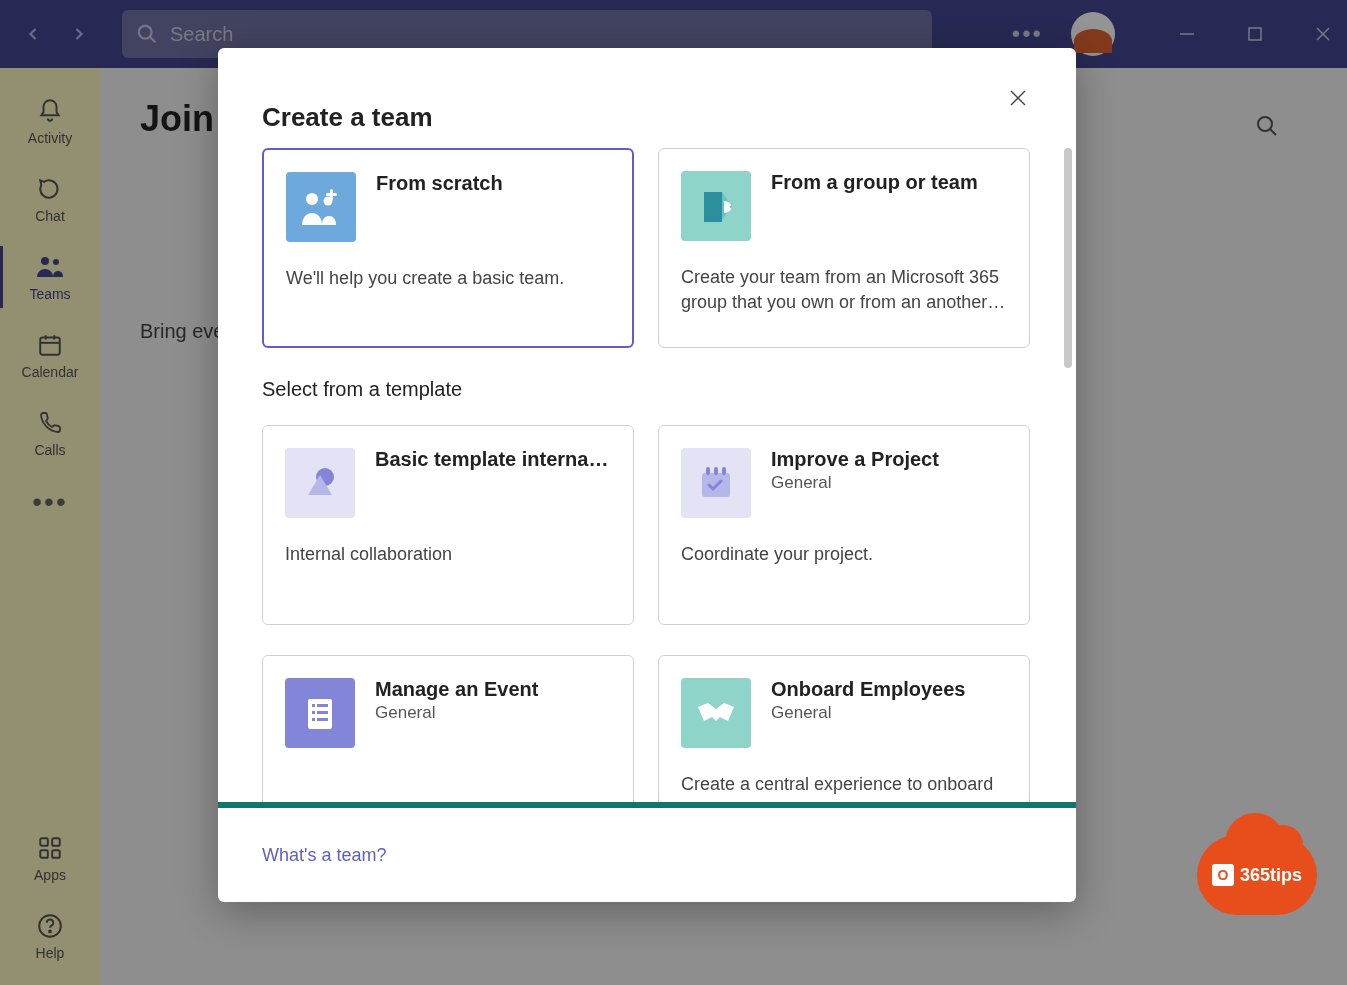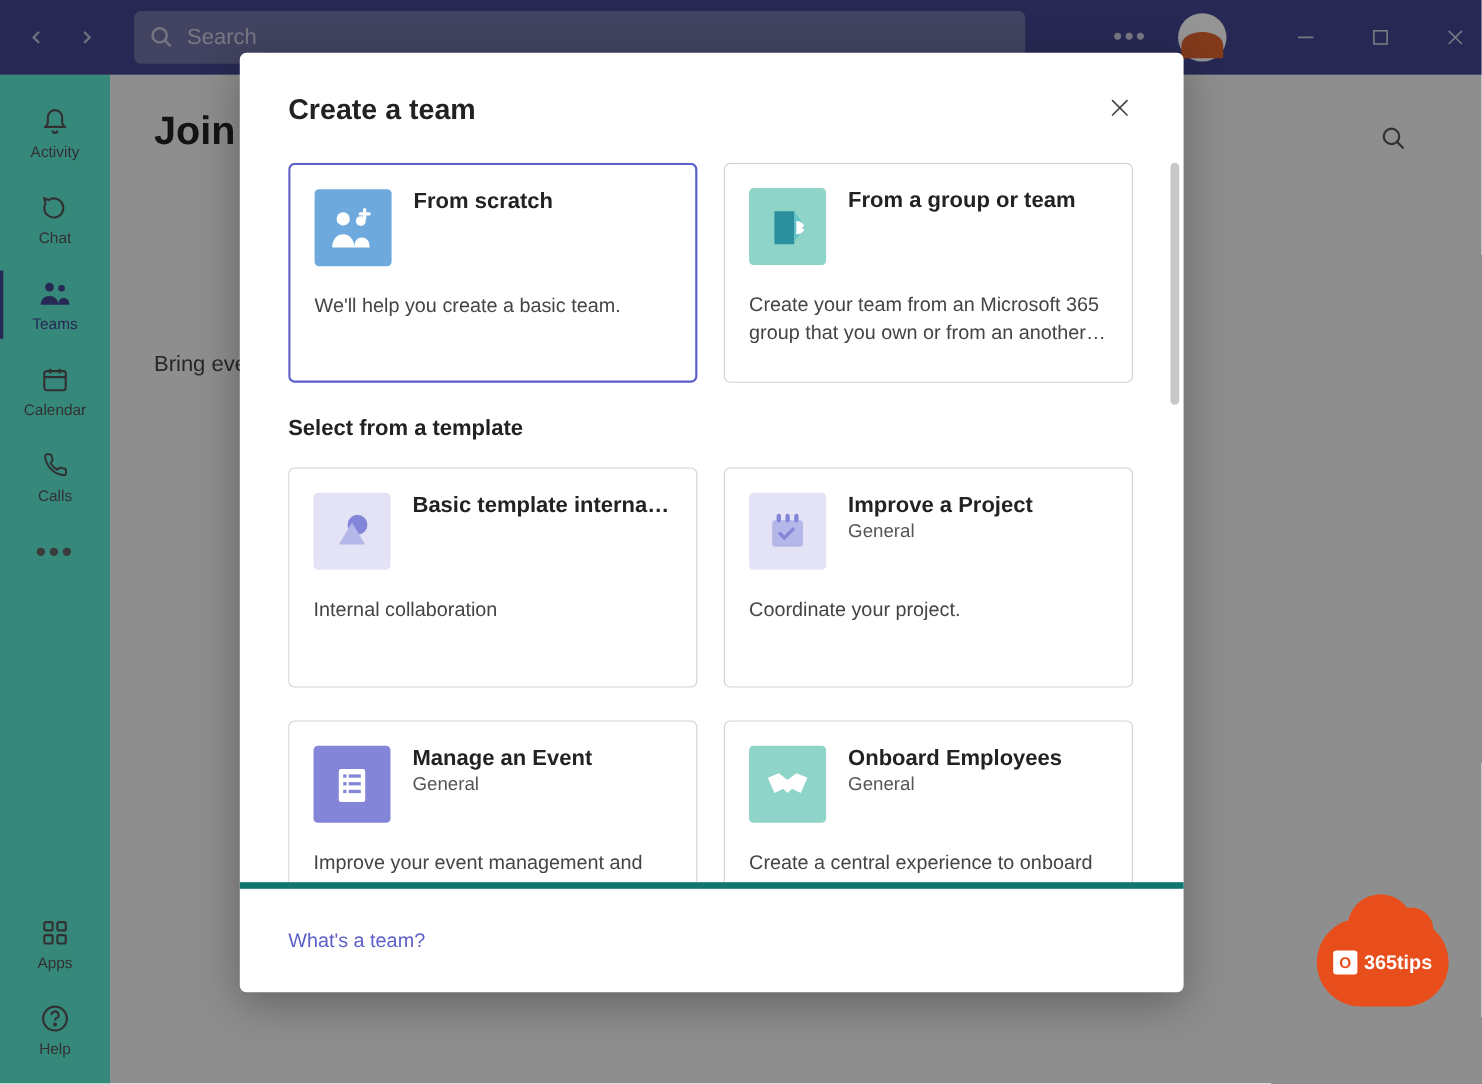--- a/index.html
+++ b/index.html
@@ -13,56 +13,56 @@
   .search-bar .mag { color: #c8c9de; }
   .search-bar .txt { color: #cfd0e3; font-size: 20px; }
   .tb-right { margin-left: auto; display:flex; align-items:center; gap: 28px; }
   .tb-dots { color: #cfd0e3; font-size: 24px; letter-spacing: 2px; }
   .avatar-outer { width: 44px; height: 44px; border-radius: 50%; background:#fff; display:flex; align-items:center; justify-content:center; position:relative; }
   .avatar-inner { width: 38px; height: 24px; border-radius: 50% 50% 0 0; background:#e06430; margin-top: 14px; }
   .winbtns { display:flex; gap: 40px; margin-left: 30px; }
   .winbtn { width: 28px; height: 28px; color:#cfd0e3; display:flex; align-items:center; justify-content:center; }
 
   
-  .left-rail { position: absolute; top: 68px; left: 0; bottom: 0; width: 100px; background: #5eead4; display:flex; flex-direction:column; align-items:center; padding-top: 14px; }
+  .left-rail { position: absolute; top: 68px; left: 0; bottom: 0; width: 100px; background: #fef9c3; display:flex; flex-direction:column; align-items:center; padding-top: 14px; }
   .rail-item { width: 100px; height: 78px; display:flex; flex-direction:column; align-items:center; justify-content:center; gap: 4px; color:#555; position:relative; }
   .rail-item.active { color:#444791; }
   .rail-item.active::before { content:''; position:absolute; left:0; top:8px; bottom:8px; width:3px; background:#444791; }
   .rail-item .lbl { font-size: 14px; }
   .rail-item .ico { width: 30px; height: 30px; display:flex; align-items:center; justify-content:center; }
   .rail-more { width:100px; height:60px; display:flex; align-items:center; justify-content:center; color:#666; font-size:28px; letter-spacing:2px; }
   .rail-bottom { margin-top:auto; display:flex; flex-direction:column; align-items:center; padding-bottom: 10px; }
 
   
   .main { position:absolute; top:68px; left:100px; right:0; bottom:0; background:#f5f5f5; padding: 30px 40px; }
   .main-heading { font-size: 36px; font-weight: 700; color:#242424; }
   .bring { margin-top: 180px; font-size: 20px; color:#444; }
   .main-search { position:absolute; top: 38px; right: 60px; width:40px; height:40px; display:flex; align-items:center; justify-content:center; color:#555; }
 
   
   .overlay { position:absolute; inset:0; background: rgba(0,0,0,0.42); }
 
   
   .modal { position:absolute; top: 48px; left: 218px; width: 858px; height: 854px; background:#fff; border-radius: 6px; box-shadow: 0 10px 40px rgba(0,0,0,0.3); display:flex; flex-direction:column; }
   .modal-body { flex:1; overflow:hidden; padding: 36px 44px 0 44px; position:relative; }
-  .modal-title { font-size: 26px; font-weight: 700; color:#222; }
+  .modal-title { font-size: 26px; font-weight: 700; color:#222;margin-top:18px; }
   .modal-close { position:absolute; top: 36px; right: 44px; width: 28px; height:28px; color:#444; cursor:pointer; display:flex; align-items:center; justify-content:center; }
 
   .scroll-area { position:absolute; top: 100px; left: 44px; right: 16px; bottom: 0; overflow:hidden; }
   .cards-row { display:flex; gap: 24px; margin-bottom: 30px; align-items: flex-end; }
   .card { width: 372px; height: 200px; border: 1px solid #d1d1d1; border-radius: 6px; padding: 22px; display:flex; flex-direction:column; cursor:pointer; }
   .card.selected { border: 2px solid #5b5fc7; }
   .card-top { display:flex; gap: 20px; align-items:flex-start; }
   .card-icon { width: 70px; height: 70px; border-radius: 4px; flex-shrink:0; display:flex; align-items:center; justify-content:center; }
   .card-titles { display:flex; flex-direction:column; gap: 2px; min-width:0; }
   .card-title { font-size: 20px; font-weight: 700; color:#222; white-space:nowrap; overflow:hidden; text-overflow:ellipsis; }
   .card-sub { font-size: 17px; color:#555; }
   .card-desc { margin-top: 24px; font-size: 18px; color:#444; line-height:1.4; }
 
-  .section-title { font-size: 20px; font-weight:700; color:#222; margin-bottom: 24px; }
+  .section-title { font-size: 20px; font-weight:400; color:#222; margin-bottom: 24px; }
 
   
   .ic-scratch { background:#6ea9dd; }
   .ic-group { background:#8fd4c8; }
   .ic-basic { background:#e4e3f5; }
   .ic-project { background:#e4e3f5; }
   .ic-event { background:#8386d8; }
   .ic-onboard { background:#8fd4c8; }
 
   .scrollbar-fake { position:absolute; right: 4px; top: 100px; width: 8px; height: 220px; background:#c8c8c8; border-radius:4px; }
@@ -318,21 +318,20 @@
                   <rect x="19" y="20" width="11" height="3" fill="#8386d8"></rect>
                   <rect x="14" y="27" width="3" height="3" fill="#8386d8"></rect>
                   <rect x="19" y="27" width="11" height="3" fill="#8386d8"></rect>
                 </svg>
             </div>
             <div class="card-titles">
               <div class="card-title">Manage an Event</div>
               <div class="card-sub">General</div>
             </div>
           </div>
-          <div class="card-desc">Improve your event management and</div>
         </div>
 
         <div class="card">
           <div class="card-top">
             <div class="card-icon ic-onboard">
               <svg width="48" height="40" viewBox="0 0 48 40" fill="#fff">
                   <path d="M6 14l10-4 8 6 8-6 10 4-6 14-8-4-4 4-4-4-8 4z"></path>
                 </svg>
             </div>
             <div class="card-titles">

